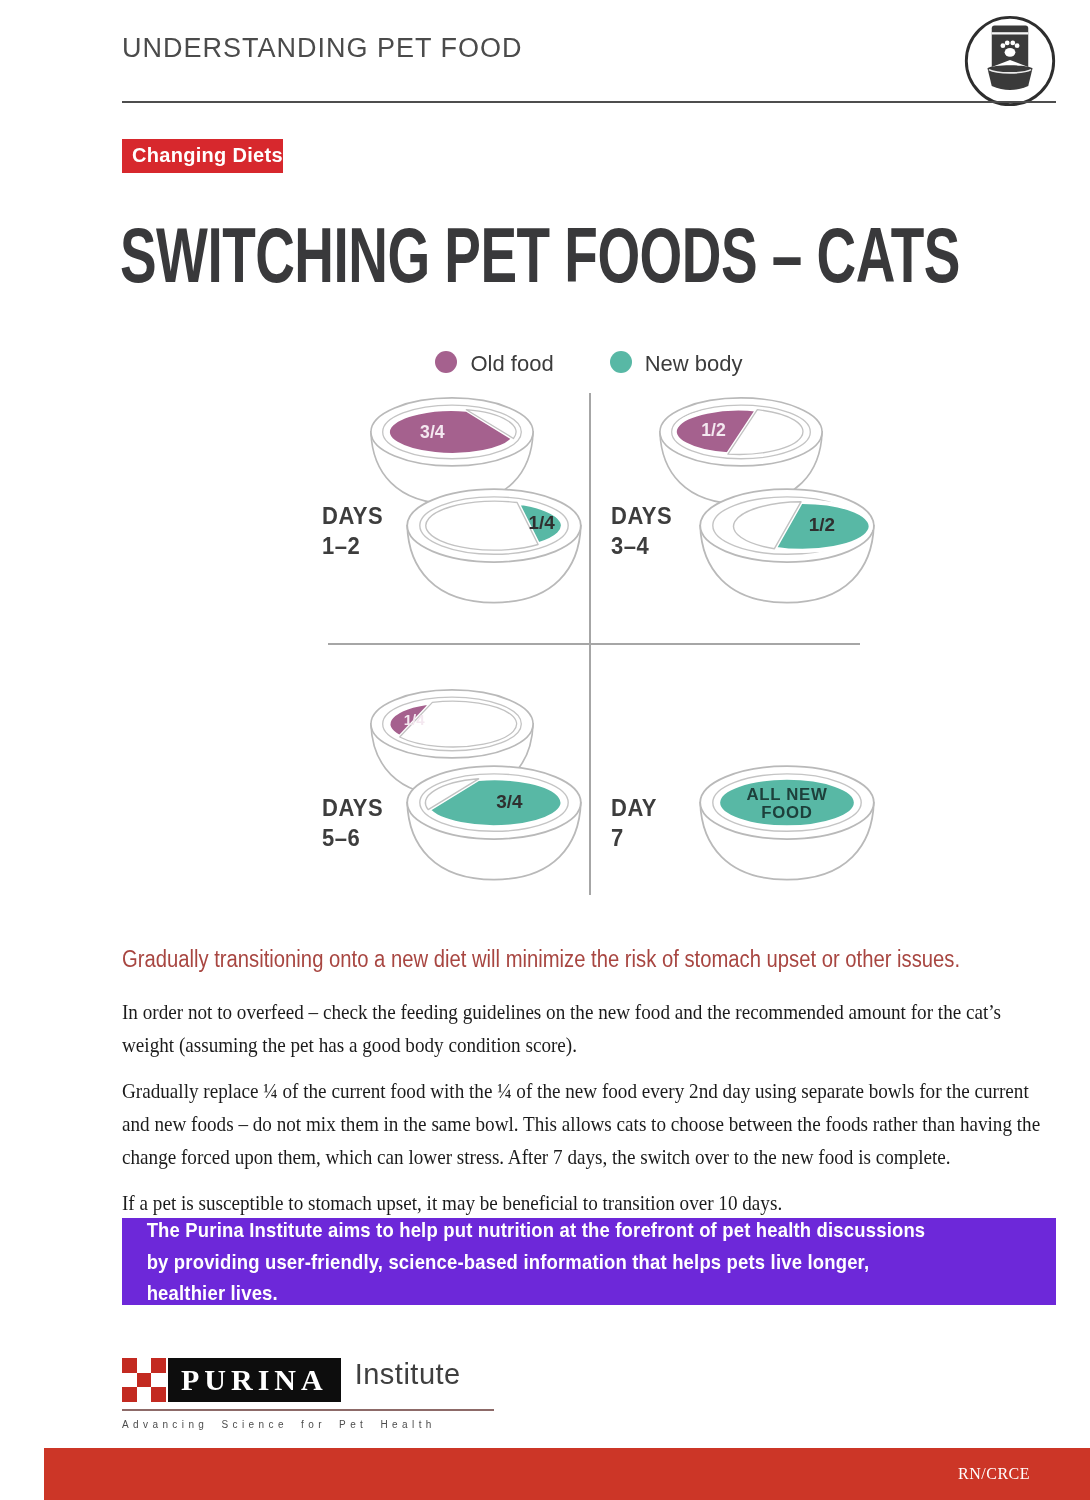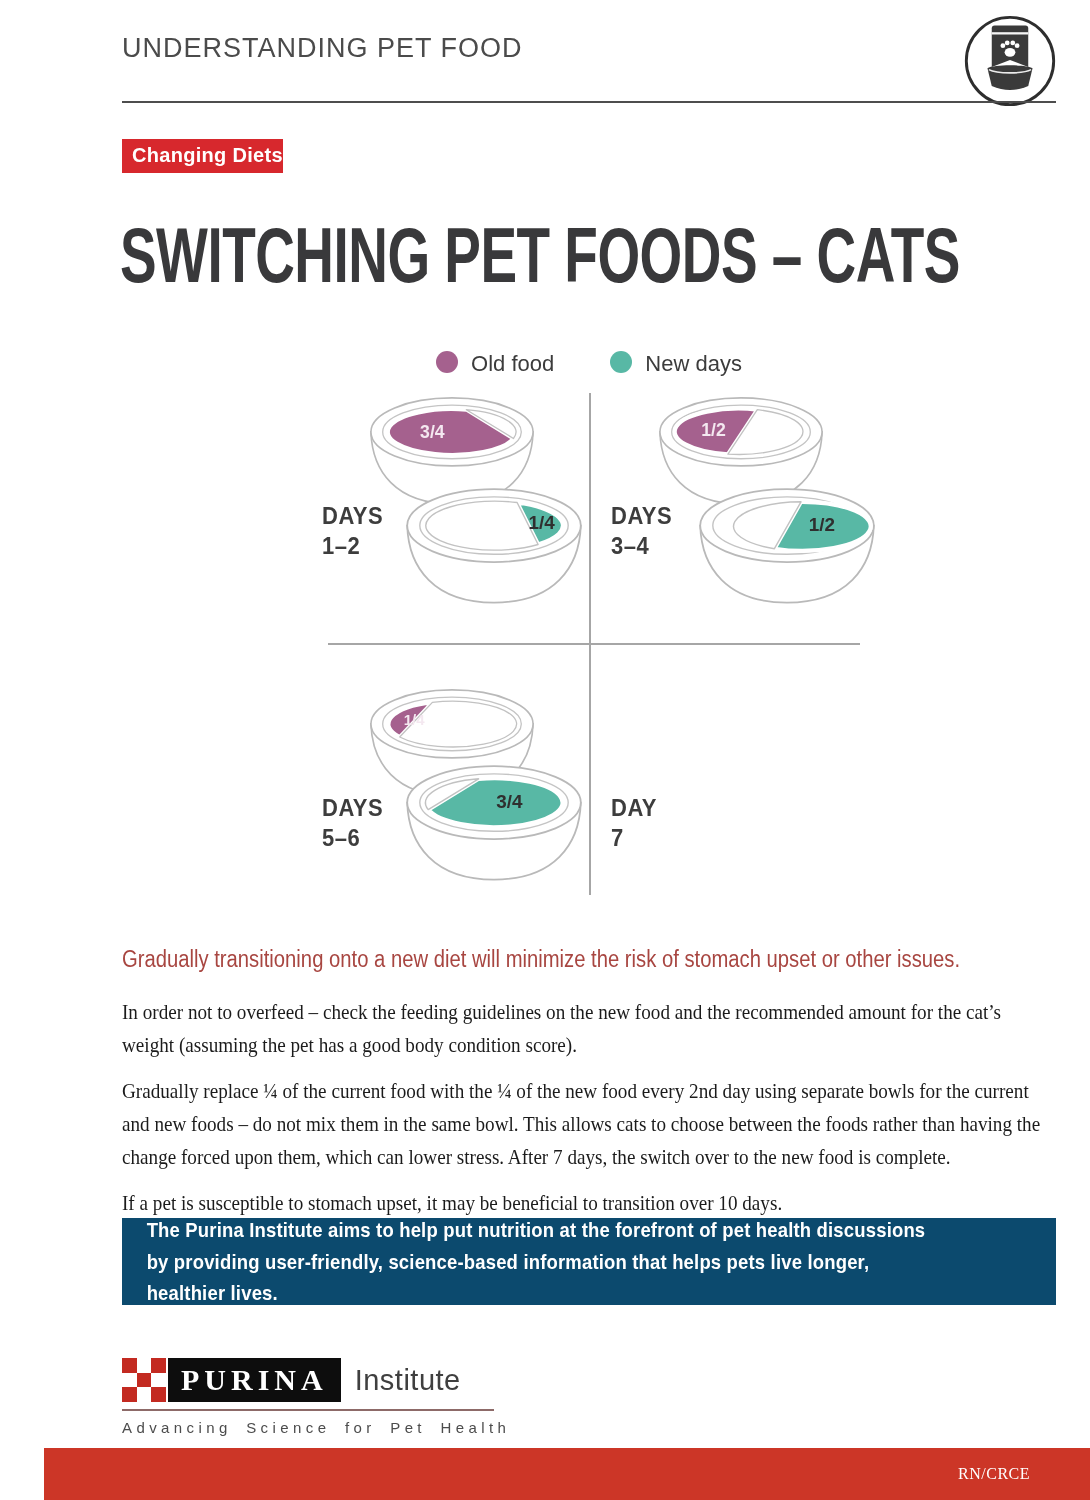--- a/index.html
+++ b/index.html
@@ -60,37 +60,37 @@
   .allnew{fill:#1d403b;font-weight:700;font-size:24px;text-anchor:middle;letter-spacing:1px;}
 
   
   .highlight{position:absolute;left:78px;top:946px;font-size:23px;color:#a84641;white-space:nowrap;
              transform:scaleX(0.88);transform-origin:left top;}
   .bodycopy{position:absolute;left:78px;top:995px;width:1075px;
             font-family:"Liberation Serif",serif;font-size:22px;color:#1b1b1b;line-height:1.5;
             transform:scaleX(0.87);transform-origin:left top;}
   .bodycopy p{margin:0 0 13px 0;}
 
-  .banner{position:absolute;left:78px;top:1218px;width:934px;height:87px;background:#0c4a6e;
+  .banner{position:absolute;left:78px;top:1218px;width:934px;height:87px;background:#6d28d9;
           display:flex;align-items:center;overflow:hidden;}
   .banner-text{color:#fff;font-size:21px;font-weight:700;line-height:1.5;letter-spacing:0.2px;
                padding-left:28px;width:1000px;transform:scaleX(0.88);transform-origin:left center;}
 
   
   .logo{position:absolute;left:78px;top:1358px;width:372px;}
-  .logo-row{display:flex;align-items:center;height:44px;}
+  .logo-row{display:flex;height:44px;}
   .checker{width:44px;height:44px;display:grid;grid-template-columns:repeat(3,1fr);
            grid-template-rows:repeat(3,1fr);flex:0 0 auto;}
   .checker span:nth-child(odd){background:#c32a21;}
   .checker span:nth-child(even){background:#fff;}
   .brand-box{background:#0d0d0d;height:44px;display:flex;align-items:center;padding:0 13px;margin-left:2px;}
   .brand-name{color:#fff;font-family:"Liberation Serif",serif;font-weight:700;font-size:30px;letter-spacing:5px;}
   .brand-suffix{font-size:29px;color:#3f3f3f;margin-left:14px;letter-spacing:0.5px;font-weight:400;}
   .logo-rule{height:2px;background:#8d6a68;margin-top:7px;}
-  .tagline{margin-top:8px;font-size:15px;letter-spacing:4.4px;word-spacing:6px;color:#4c4c4c;white-space:nowrap;}
+  .tagline{margin-top:8px;font-size:10px;letter-spacing:4.4px;word-spacing:6px;color:#4c4c4c;white-space:nowrap;}
 
   .footer-bar{position:absolute;left:0;right:0;bottom:0;height:52px;background:#cc3627;
               display:flex;align-items:center;justify-content:flex-end;padding-right:104px;
               box-sizing:border-box;font-family:Liberation Serif, serif;}
   .footer-code{color:#fff;font-size:16px;letter-spacing:0.5px;}
 </style>
 </head>
 <body>
 
 <div class="page">
@@ -114,21 +114,21 @@
   <div class="badge">Changing Diets</div>
   <div class="page-title">SWITCHING PET FOODS – CATS</div>
 
   <div class="legend">
     <div class="legend-item">
       <span class="legend-dot dot-old"></span>
       <span>Old food</span>
     </div>
     <div class="legend-item">
       <span class="legend-dot dot-new"></span>
-      <span>New days</span>
+      <span>New body</span>
     </div>
   </div>
 
   <div class="diagram">
     <div class="div-v"></div>
     <div class="div-h"></div>
 
     <div class="quad q1">
       <div class="q-label">
         <div>DAYS</div>
@@ -207,20 +207,30 @@
           <path class="empty" d="M108 24 A98 35 0 0 0 36 68 L108 24 Z"></path>
           <text class="frac-dark" x="152" y="66">3/4</text>
         </svg>
       </div>
     </div>
 
     <div class="quad q4 q-right row2">
       <div class="q-label">
         <div>DAY</div>
         <div>7</div>
+      </div>
+      <div class="bowl b-bottom">
+        <svg viewBox="0 0 260 180">
+          <path class="bowl-body" d="M6 58 C8 118 44 168 130 168 C216 168 252 118 254 58 Z"></path>
+          <ellipse class="bowl-rim" cx="130" cy="58" rx="124" ry="52"></ellipse>
+          <ellipse class="lip" cx="130" cy="58" rx="106" ry="41"></ellipse>
+          <ellipse class="food-full" cx="130" cy="58" rx="98" ry="35"></ellipse>
+          <text class="allnew" x="130" y="54">ALL NEW</text>
+          <text class="allnew" x="130" y="80">FOOD</text>
+        </svg>
       </div>
     </div>
   </div>
 
   <div class="highlight">Gradually transitioning onto a new diet will minimize the risk of stomach upset or other issues.</div>
   <div class="bodycopy">
     <p>In order not to overfeed – check the feeding guidelines on the new food and the recommended amount for the cat’s weight (assuming the pet has a good body condition score).</p>
     <p>Gradually replace ¼ of the current food with the ¼ of the new food every 2nd day using separate bowls for the current and new foods – do not mix them in the same bowl. This allows cats to choose between the foods rather than having the change forced upon them, which can lower stress. After 7 days, the switch over to the new food is complete.</p>
     <p>If a pet is susceptible to stomach upset, it may be beneficial to transition over 10 days.</p>
   </div>

